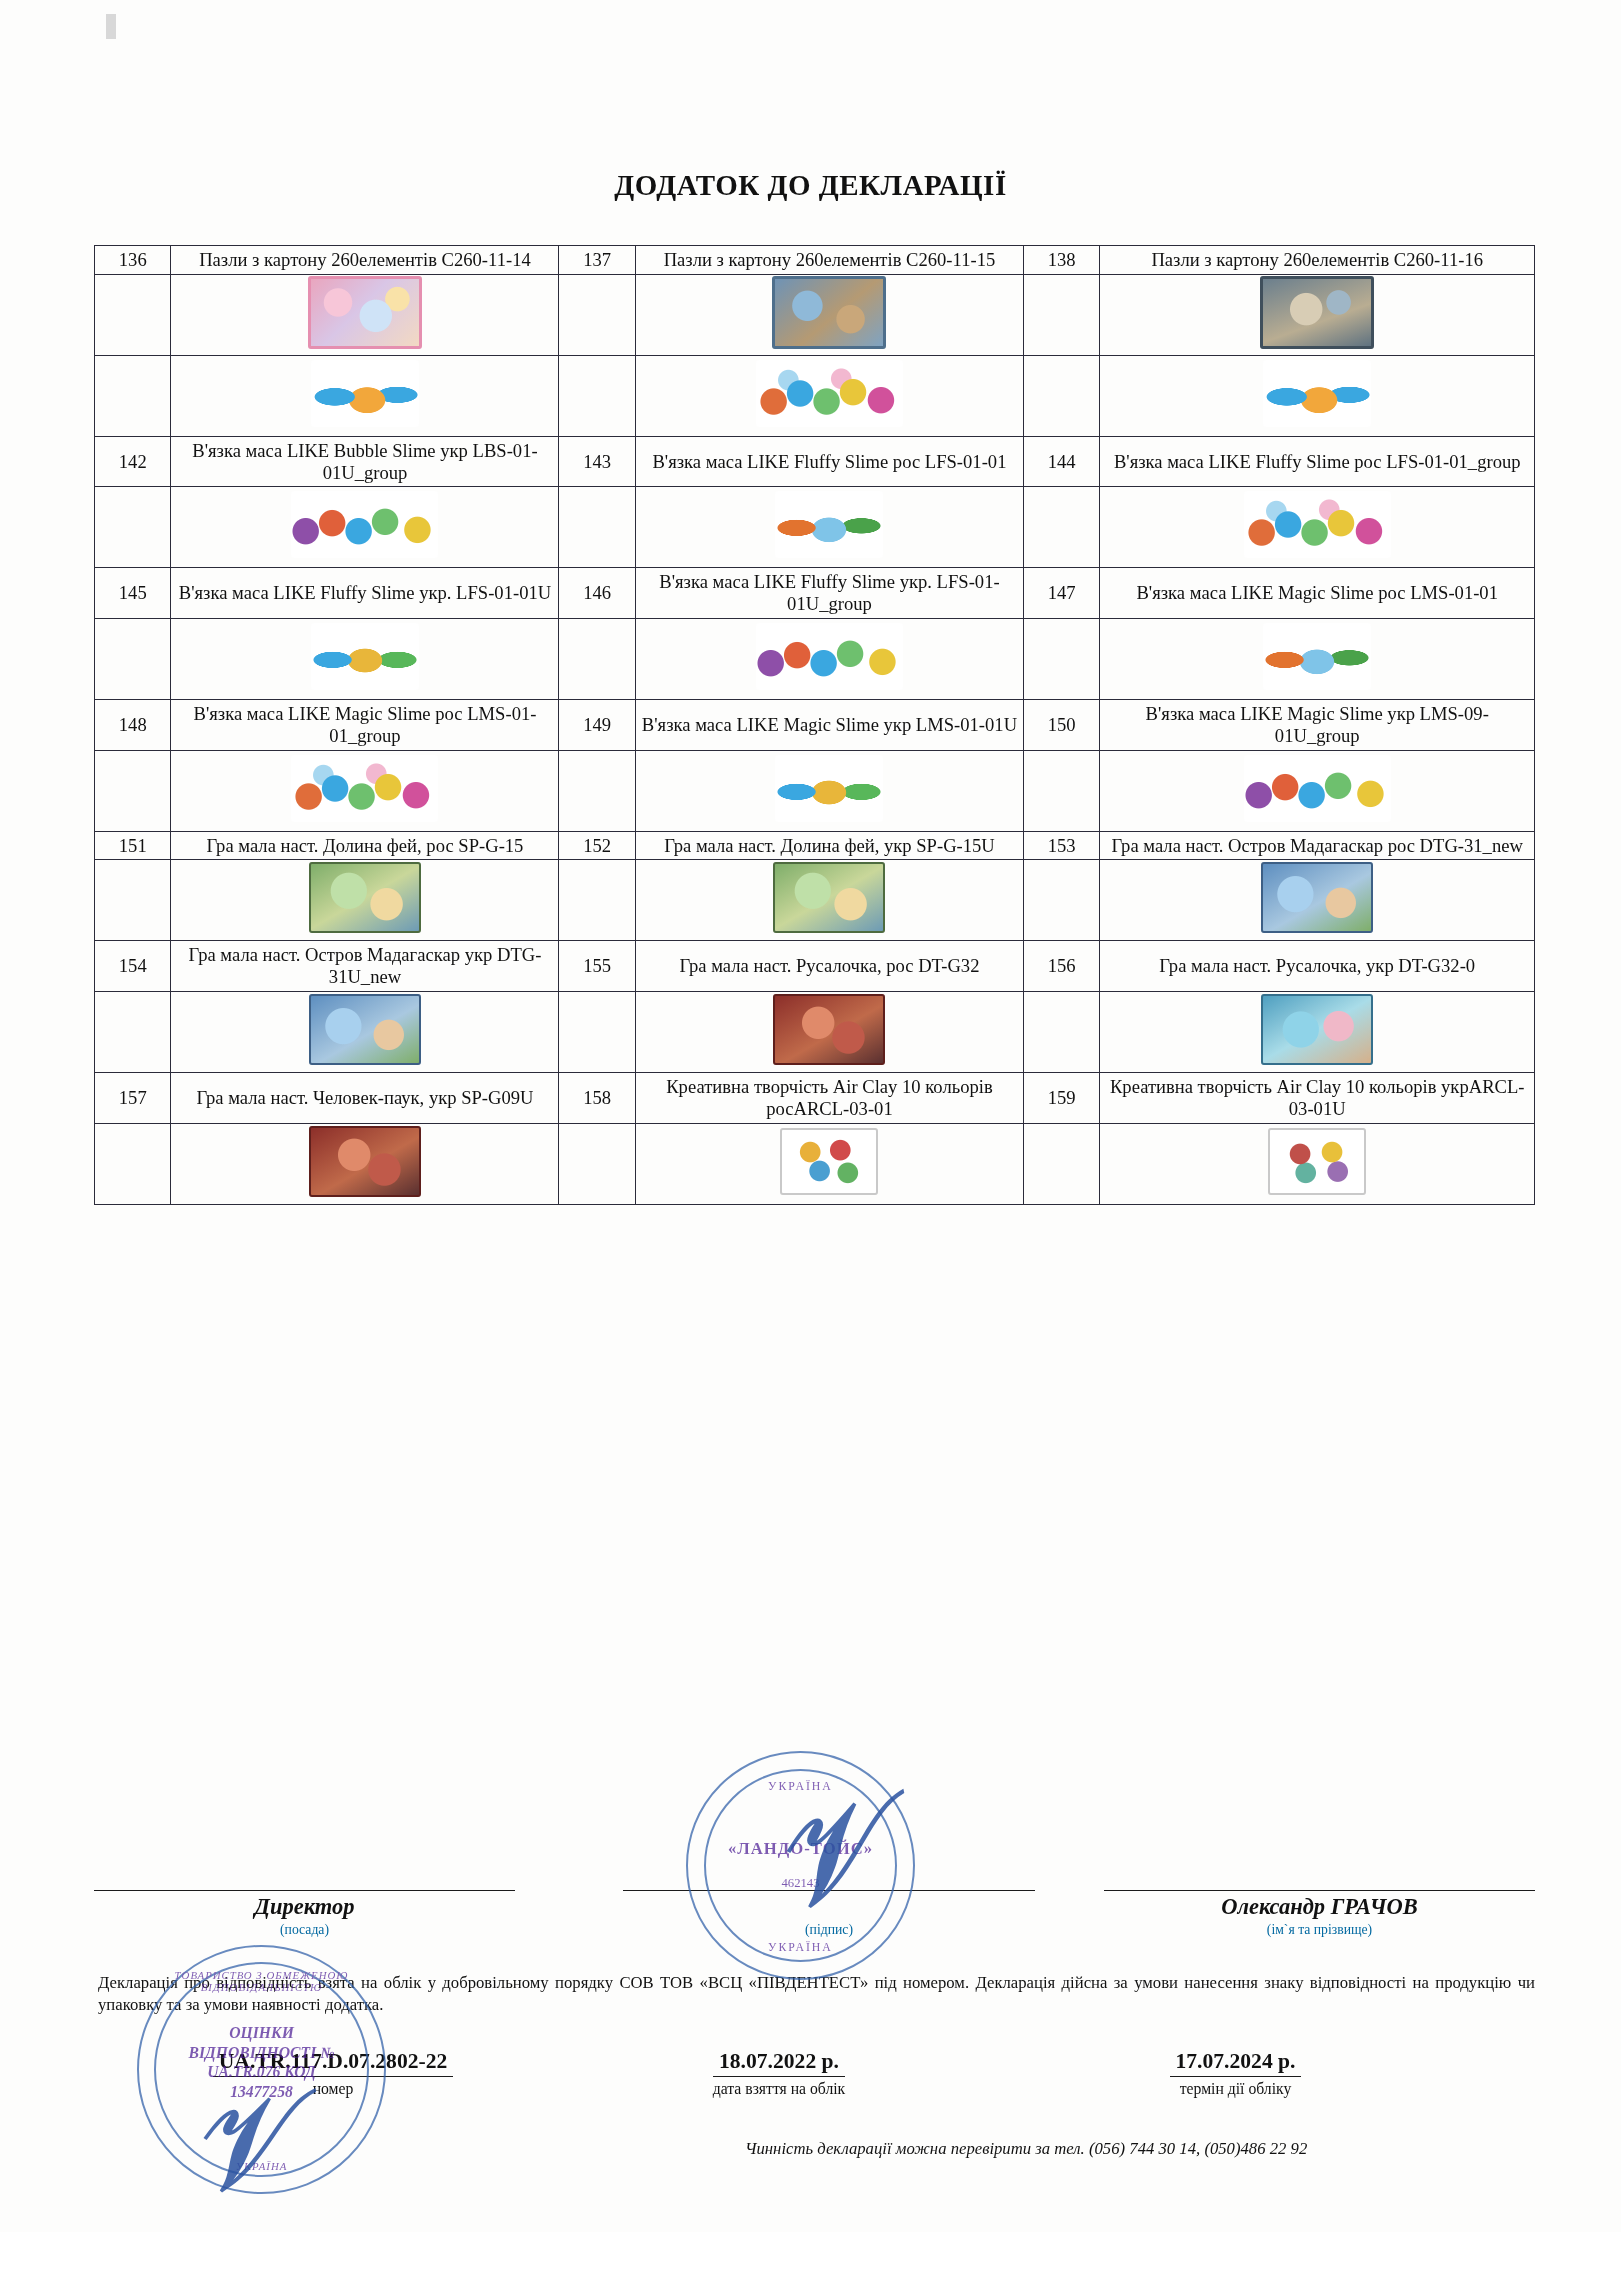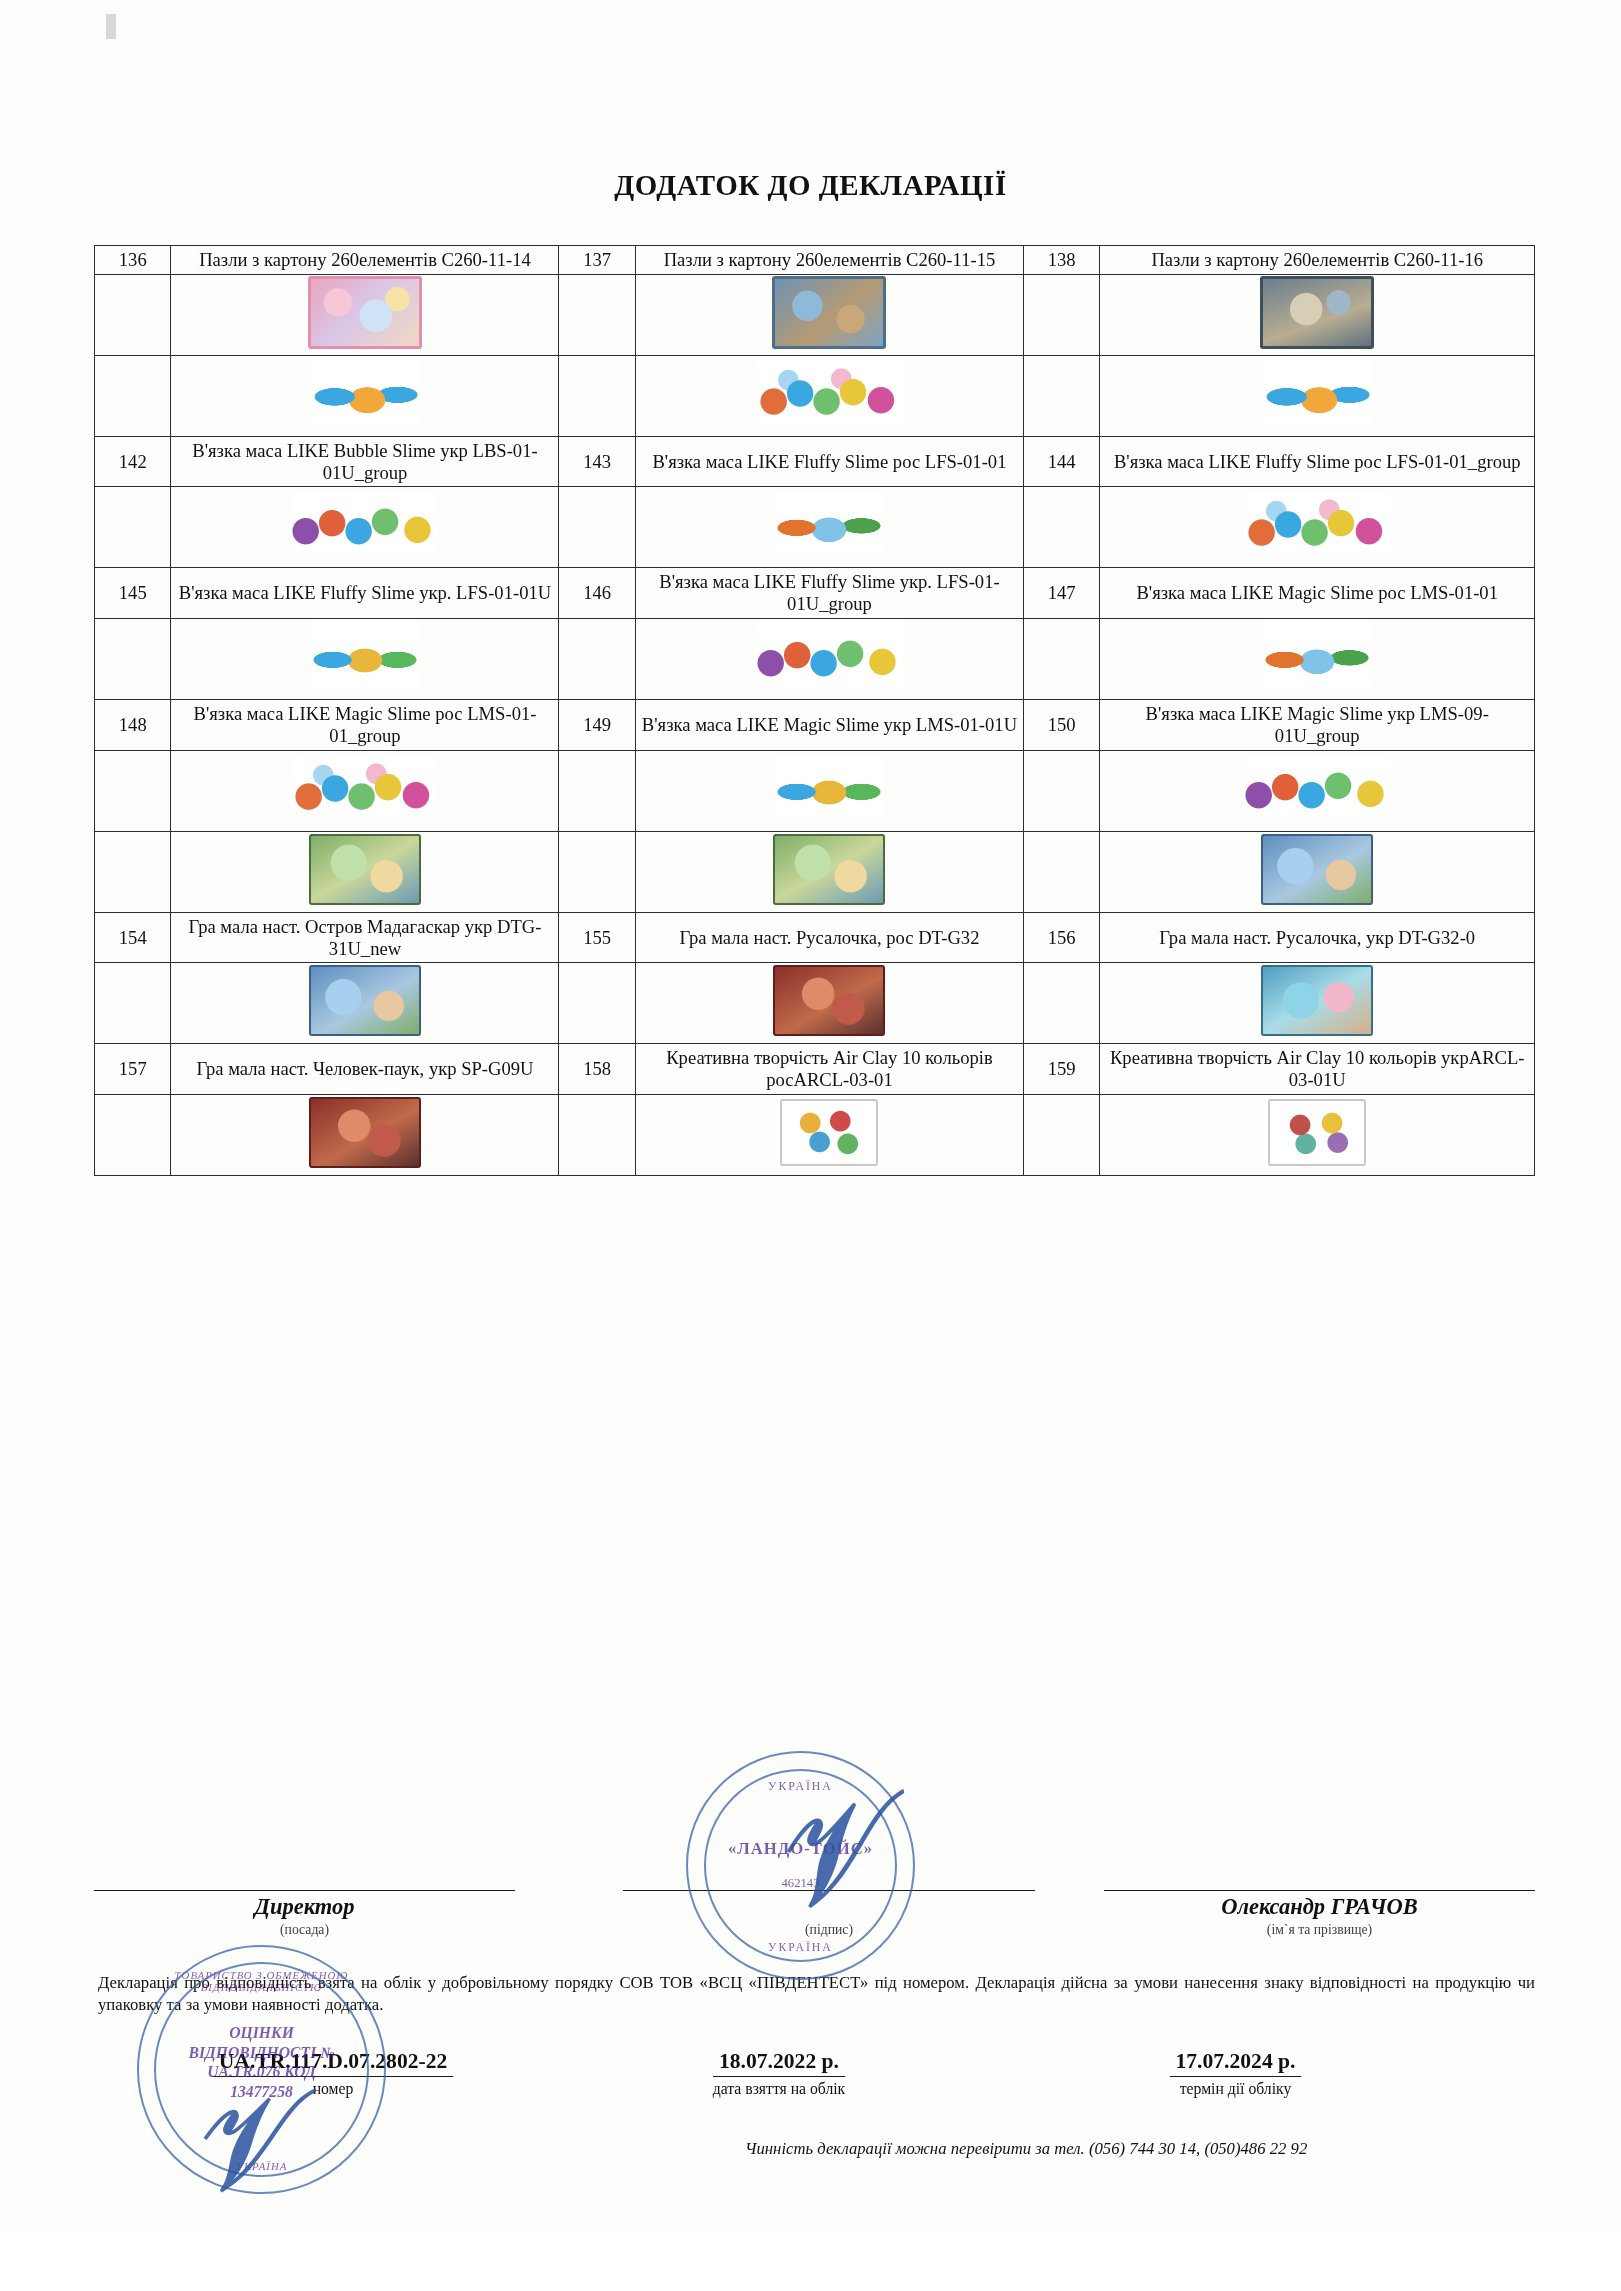--- a/index.html
+++ b/index.html
@@ -207,21 +207,21 @@
   }
   .sig-name {
     font-size: 22.5px;
     font-weight: bold;
     font-style: italic;
     padding-top: 2.9px;
   }
   .sig-cap {
     font-size: 13.7px;
     padding-top: 2px;
-    color: #404040;
+    color: #0369a1;
   }
   .sig-1 { left: 0px; top: 0px; width: 421px; }
   .sig-2 { left: 529px; top: 0px; width: 412px; }
   .sig-3 { left: 1010px; top: 0px; width: 431px; }
 
   .legal-text {
     position: absolute;
     left: 98px;
     top: 1972px;
     width: 1437px;
@@ -455,20 +455,28 @@
       </tr>
       <tr class="imgrow">
         <td></td>
         <td><span class="thumb t-group"></span></td>
         <td></td>
         <td><span class="thumb t-slime-c"></span></td>
         <td></td>
         <td><span class="thumb t-group2"></span></td>
       </tr>
 
+      <tr>
+        <td class="num">151</td>
+        <td class="desc">Гра мала наст. Долина фей, рос SP-G-15</td>
+        <td class="num">152</td>
+        <td class="desc">Гра мала наст. Долина фей, укр SP-G-15U</td>
+        <td class="num">153</td>
+        <td class="desc wide">Гра мала наст. Остров Мадагаскар рос DTG-31_new</td>
+      </tr>
       <tr class="imgrow">
         <td></td>
         <td><span class="thumb t-box-green"></span></td>
         <td></td>
         <td><span class="thumb t-box-green"></span></td>
         <td></td>
         <td><span class="thumb t-box-blue"></span></td>
       </tr>
 
       <tr>

